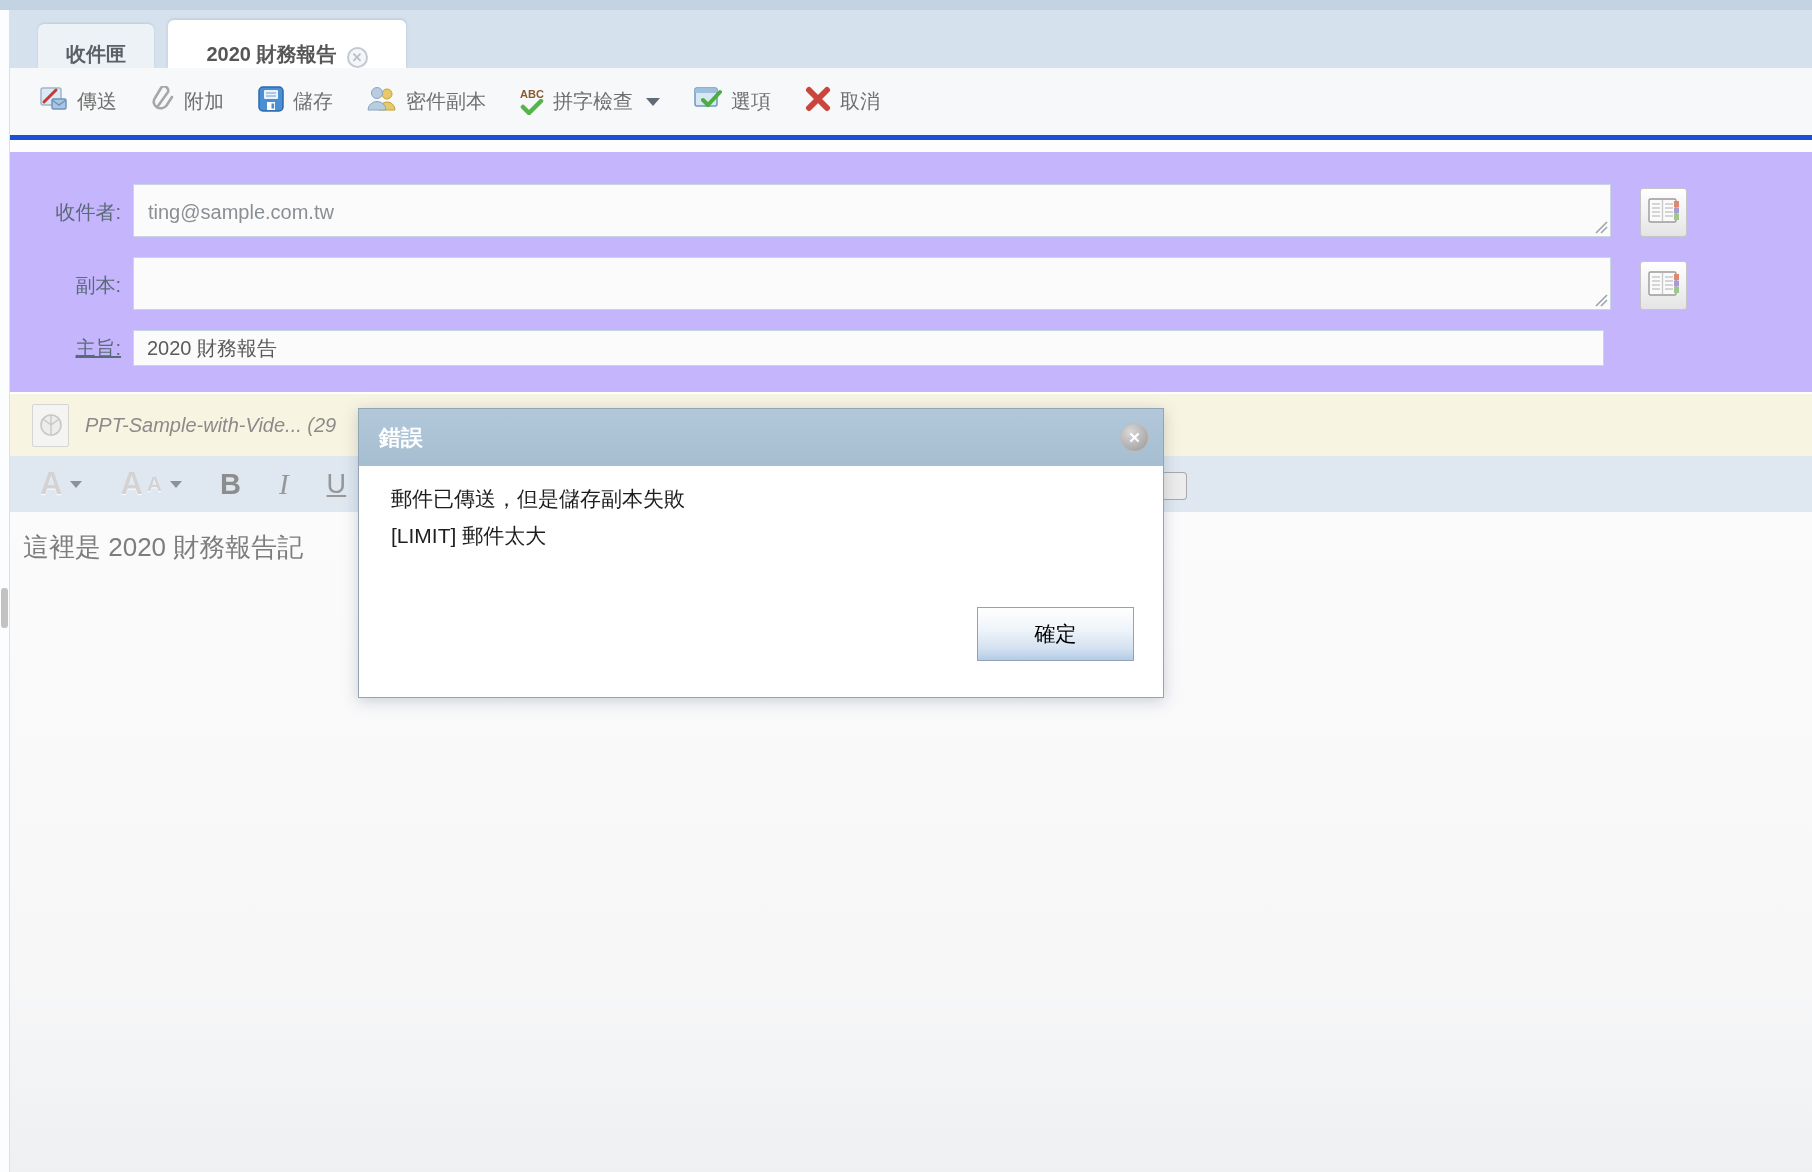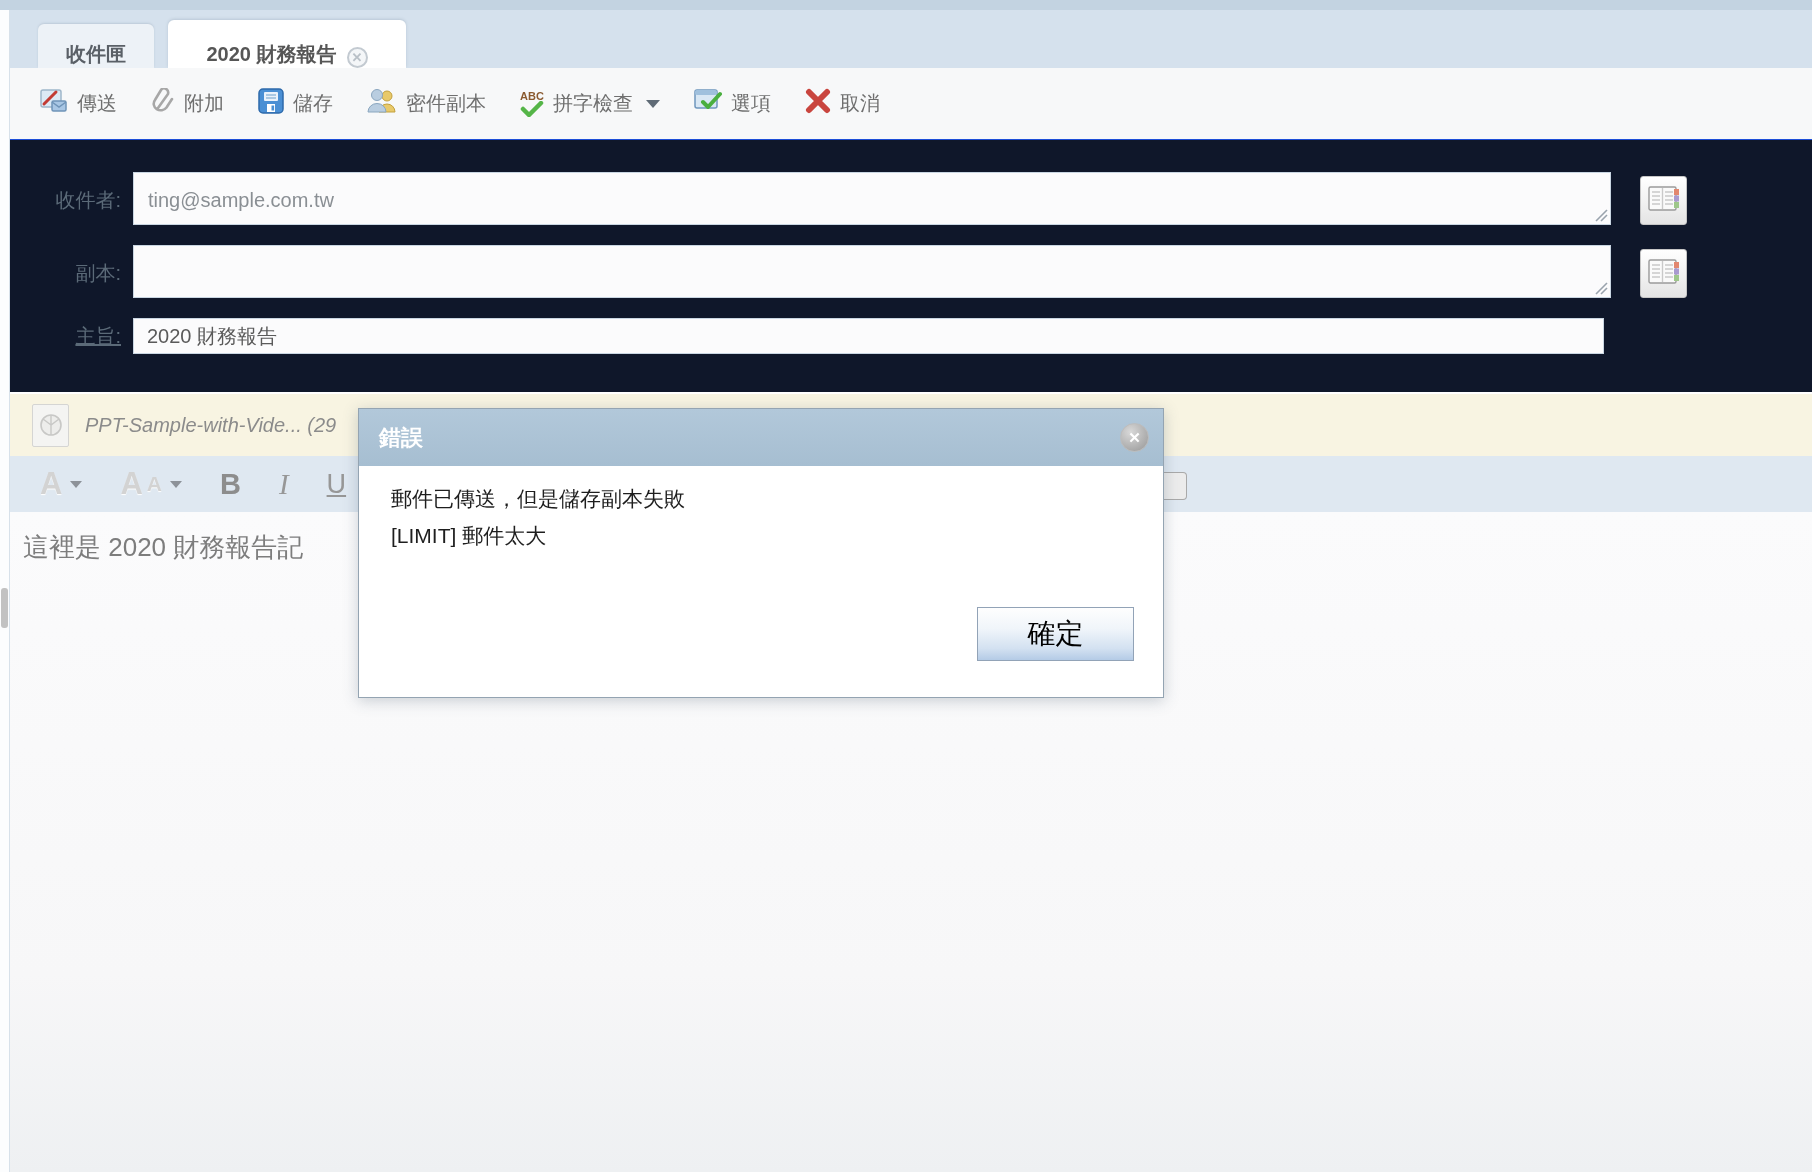--- a/index.html
+++ b/index.html
@@ -16,28 +16,28 @@
   
   .tab-bar { left:10px; top:10px; width:1802px; height:58px; background:#d5e1ed; }
   .tab { position:absolute; bottom:0; border-radius:6px 6px 0 0; font-weight:bold; font-size:20px;
          display:flex; align-items:flex-end; justify-content:center; gap:10px; color:#5a6067; }
   .tab-inactive { left:28px; height:44px; width:116px; background:#edf2f7; box-shadow:0 -1px 2px rgba(120,140,160,.25); }
   .tab-active   { left:158px; height:48px; width:238px; background:#ffffff; box-shadow:0 -1px 3px rgba(120,140,160,.3); color:#565656; }
   .tab-close { width:21px; height:21px; border-radius:50%; border:2px solid #c3cad1; color:#b9c0c7;
                font-size:13px; line-height:17px; text-align:center; font-weight:bold; background:#f4f6f8; }
 
   
-  .toolbar { left:10px; top:68px; width:1802px; height:72px; background:#f7f8f9; border-bottom:1px solid #1d4ed8;
+  .toolbar { left:10px; top:68px; width:1802px; height:72px; background:#f7f8f9; border-bottom:5px solid #1d4ed8;
              display:flex; align-items:center; padding-left:30px; gap:34px; }
   .tbtn { display:flex; align-items:center; gap:9px; font-size:20px; color:#6f6f6f; cursor:default; }
   .caret { width:0; height:0; border-left:7px solid transparent; border-right:7px solid transparent;
            border-top:8px solid #5f6b76; margin-left:4px; }
 
   
-  .fields-panel { left:10px; top:140px; width:1802px; height:252px; background:#0f172a; }
+  .fields-panel { left:10px; top:152px; width:1802px; height:252px; background:#c4b5fd; }
   .frow { position:absolute; left:0; display:flex; align-items:stretch; }
   .flabel { width:123px; text-align:right; padding-right:12px; font-size:20px; color:#5b6a78; align-self:center; }
   .ftext { width:1478px; height:53px; background:#fbfbfc; border:1px solid #c9d6e2; resize:none; outline:none;
            font-family:"Liberation Sans", sans-serif; font-size:20px; color:#8a8f94; padding:16px 14px; position:relative; }
   .fwrap { position:relative; }
   .grip { position:absolute; right:3px; bottom:3px; }
   .book-btn { margin-left:29px; width:47px; height:49px; align-self:center; border:1px solid #c6c6c6; border-radius:3px;
               background:linear-gradient(#ffffff, #f1f1f1 55%, #e4e4e4); display:flex; align-items:center; justify-content:center; }
   .subject-input { width:1471px; height:36px; background:#fbfbfc; border:1px solid #c9d6e2; font-family:"Liberation Sans", sans-serif;
                    font-size:20px; color:#5a5a5a; padding:0 13px; outline:none; }
@@ -74,21 +74,21 @@
   .dialog-title-bar { height:57px; background:linear-gradient(#b2c8da, #a6bed1); display:flex; align-items:center;
                       padding-left:20px; position:relative; }
   .dialog-title { color:#ffffff; font-weight:bold; font-size:22px; }
   .dialog-close { position:absolute; right:14px; top:14px; width:29px; height:29px; border-radius:50%;
                   background:radial-gradient(circle at 35% 30%, #d9d9d9, #969696); border:1px solid #bdbdbd;
                   color:#ffffff; font-weight:bold; font-size:15px; line-height:27px; text-align:center; }
   .dialog-body { padding:14px 32px 0 32px; }
   .dialog-line { font-size:21px; color:#1e1e1e; line-height:37px; }
   .dialog-ok { position:absolute; right:29px; bottom:36px; width:157px; height:54px; border:1px solid #92a3b7;
                background:linear-gradient(#fefefe 0%, #f0f5fa 40%, #d3e1f1 78%, #b4cbe6 100%);
-               font-family:"Liberation Sans", sans-serif; font-size:28px; color:#000000; text-align:center; line-height:52px; }
+               font-family:"Liberation Sans", sans-serif; font-size:21px; color:#000000; text-align:center; line-height:52px; }
 </style>
 </head>
 <body>
 
 <div class="abs top-strip"></div>
 <div class="abs left-gutter"></div>
 <div class="abs content-border"></div>
 
 <div class="abs tab-bar">
   <div class="tab tab-inactive">

